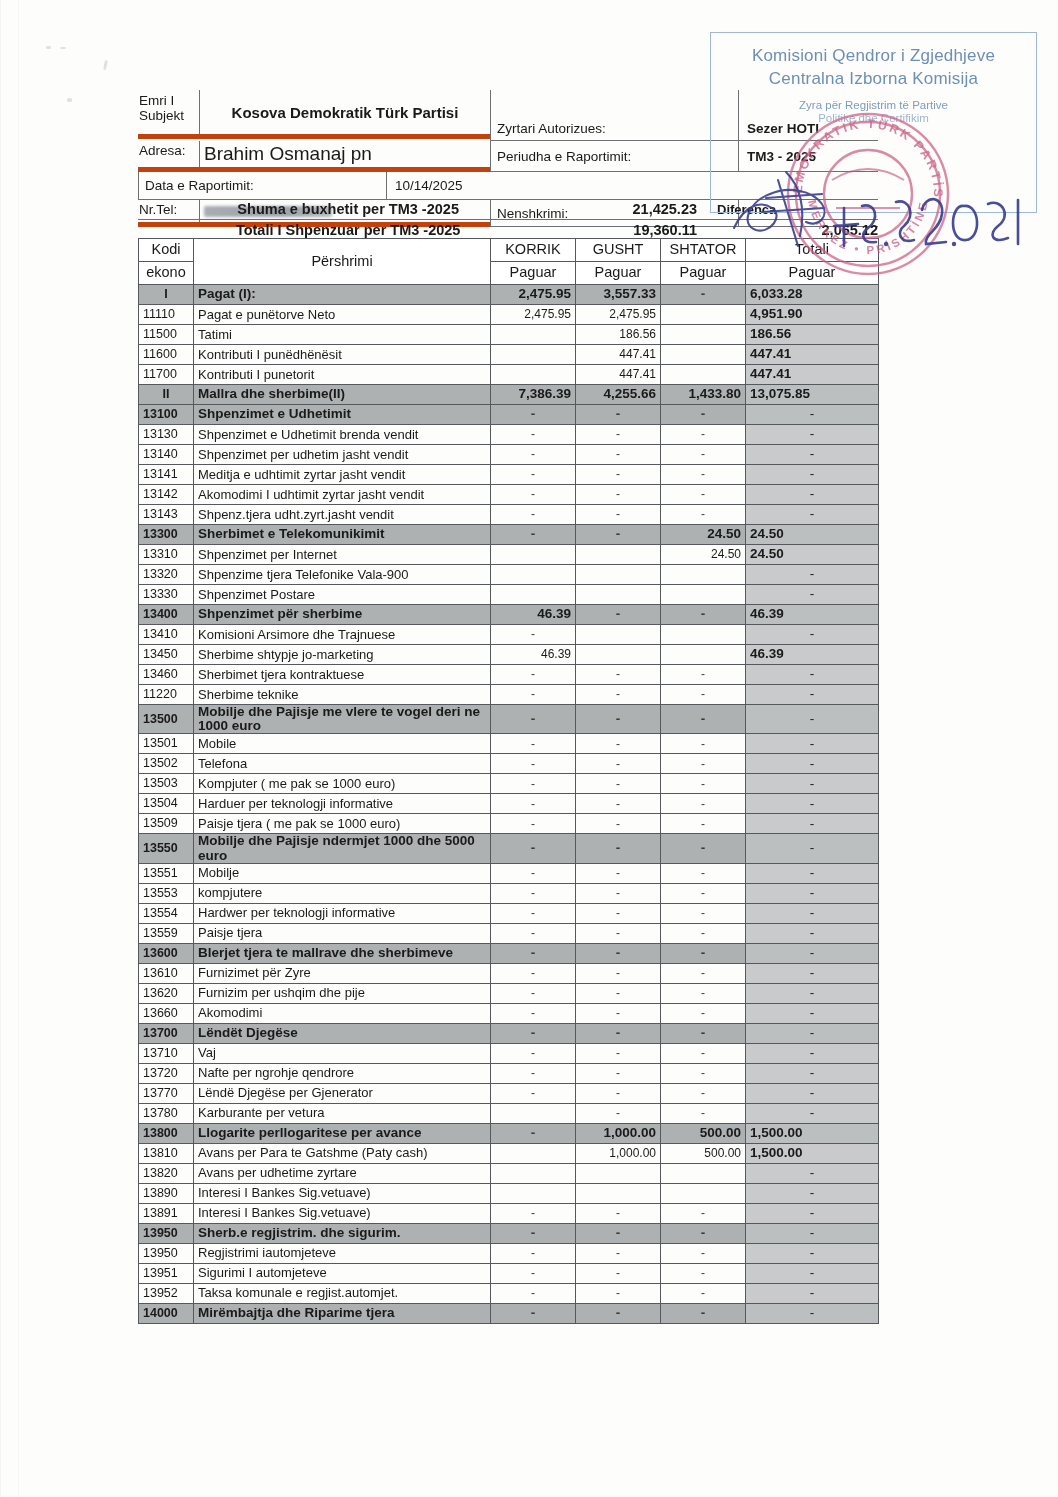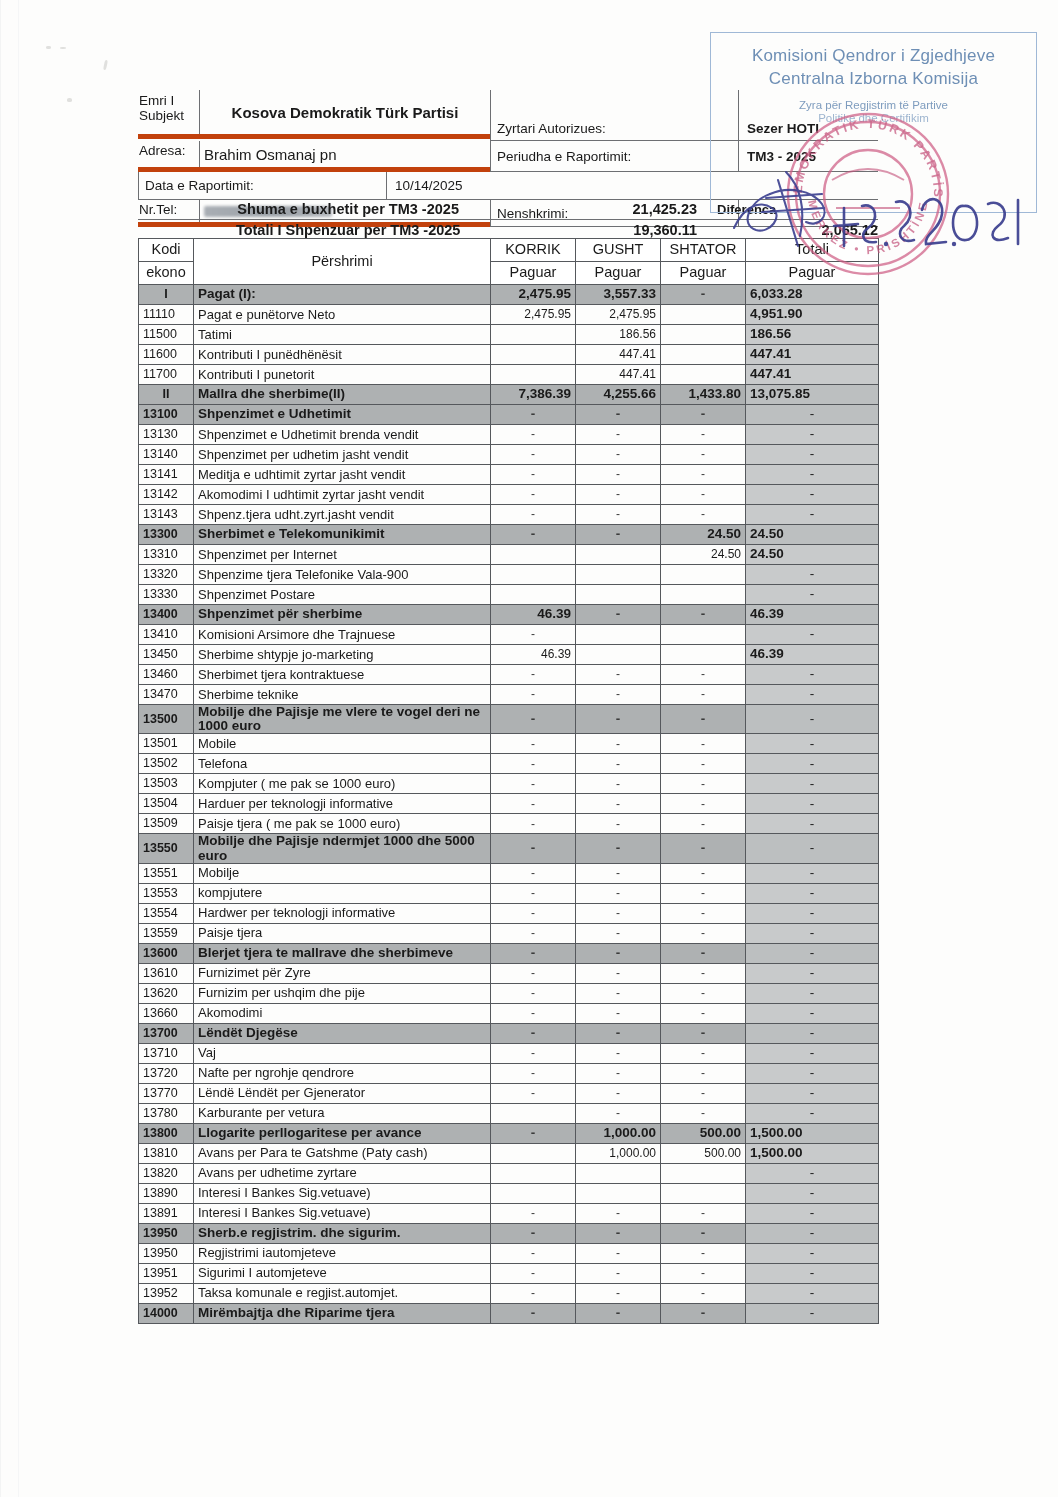--- a/index.html
+++ b/index.html
@@ -55,21 +55,21 @@
     width: 57px;
     padding: 2px 3px 2px 1px;
     line-height: 1.12;
     font-size: 13.5px;
     white-space: pre-line;
   }
   .ident-val {
     flex: 1;
     padding: 2px 4px;
     border-left: 1px solid #6d6f72;
-    font-size: 15px;
+    font-size: 19px;
     display: flex;
     align-items: center;
   }
   .ident-mid {
     width: 235px;
     padding: 2px 6px;
     border-bottom: 1px solid #6d6f72;
     border-left: 1px solid #6d6f72;
     font-size: 13.5px;
     display: flex;
@@ -523,21 +523,21 @@
       </tr>
       <tr>
         <td class="code">13460</td>
         <td class="desc">Sherbimet tjera kontraktuese</td>
         <td class="num dash">-</td>
         <td class="num dash">-</td>
         <td class="num dash">-</td>
         <td class="tot dash">-</td>
       </tr>
       <tr>
-        <td class="code">13470</td>
+        <td class="code">11220</td>
         <td class="desc">Sherbime teknike</td>
         <td class="num dash">-</td>
         <td class="num dash">-</td>
         <td class="num dash">-</td>
         <td class="tot dash">-</td>
       </tr>
       <tr class="group two-line">
         <td class="code">13500</td>
         <td class="desc">Mobilje dhe Pajisje me vlere te vogel deri ne 1000 euro</td>
         <td class="num dash">-</td>
@@ -676,21 +676,21 @@
       <tr>
         <td class="code">13720</td>
         <td class="desc">Nafte per ngrohje qendrore</td>
         <td class="num dash">-</td>
         <td class="num dash">-</td>
         <td class="num dash">-</td>
         <td class="tot dash">-</td>
       </tr>
       <tr>
         <td class="code">13770</td>
-        <td class="desc">Lëndë Lëndët per Gjenerator</td>
+        <td class="desc">Lëndë Djegëse per Gjenerator</td>
         <td class="num dash">-</td>
         <td class="num dash">-</td>
         <td class="num dash">-</td>
         <td class="tot dash">-</td>
       </tr>
       <tr>
         <td class="code">13780</td>
         <td class="desc">Karburante per vetura</td>
         <td class="num"></td>
         <td class="num dash">-</td>

